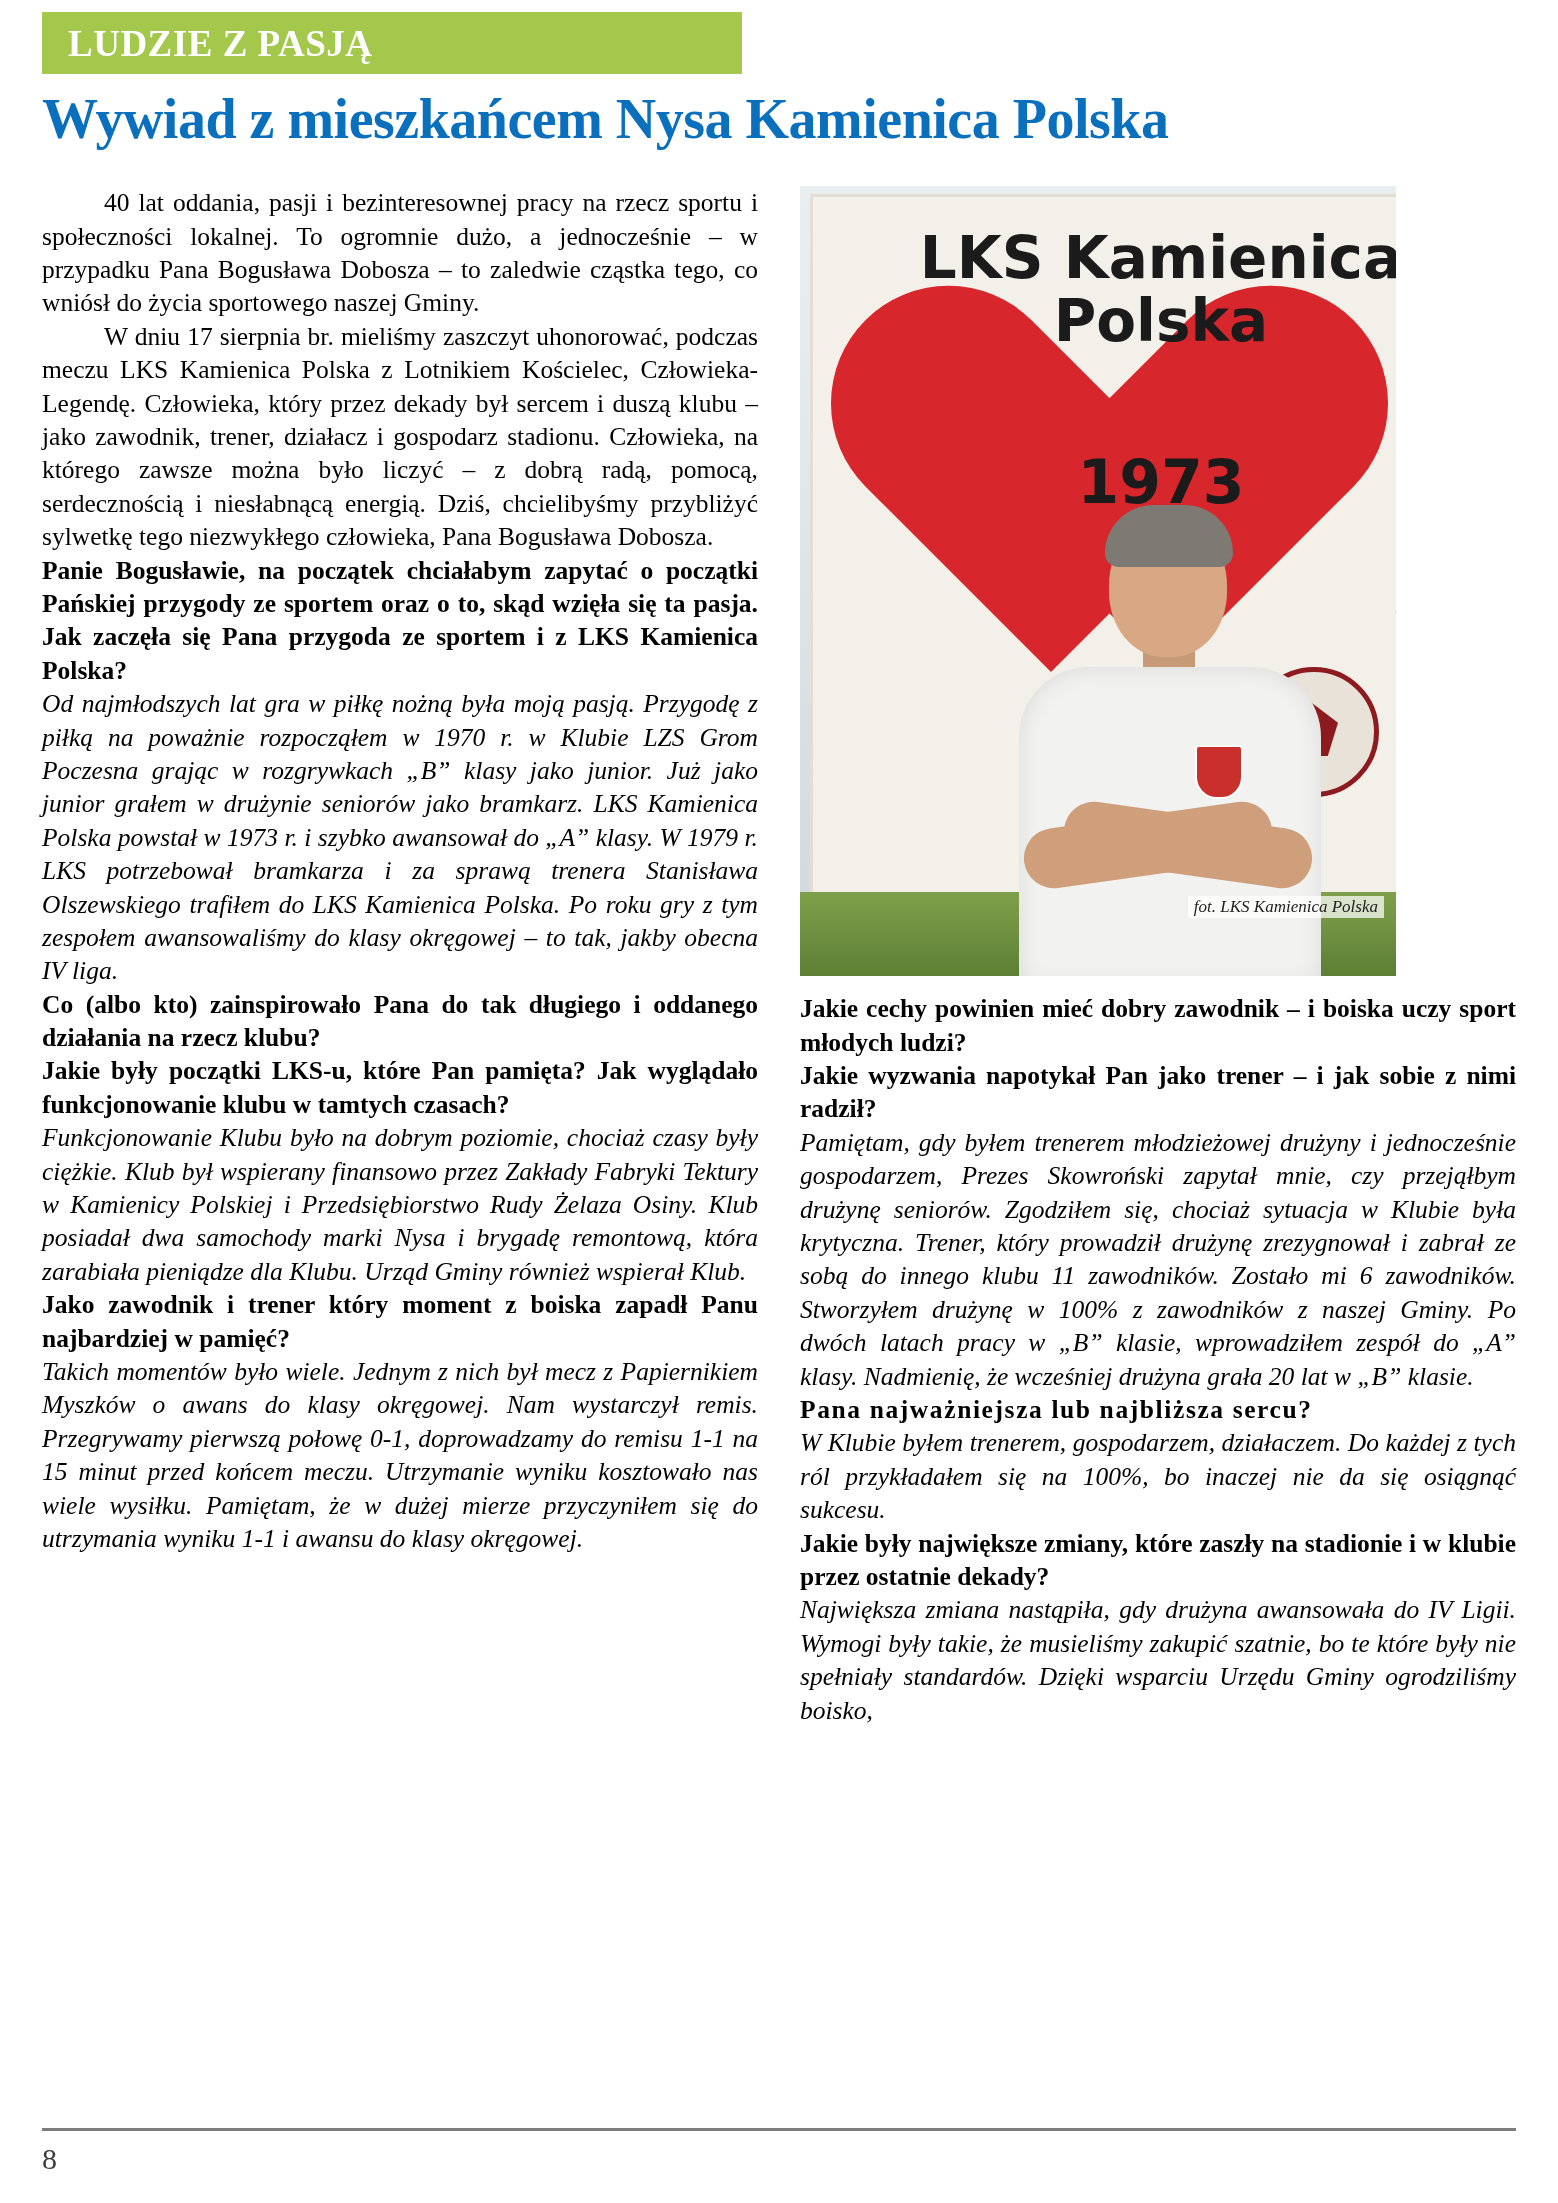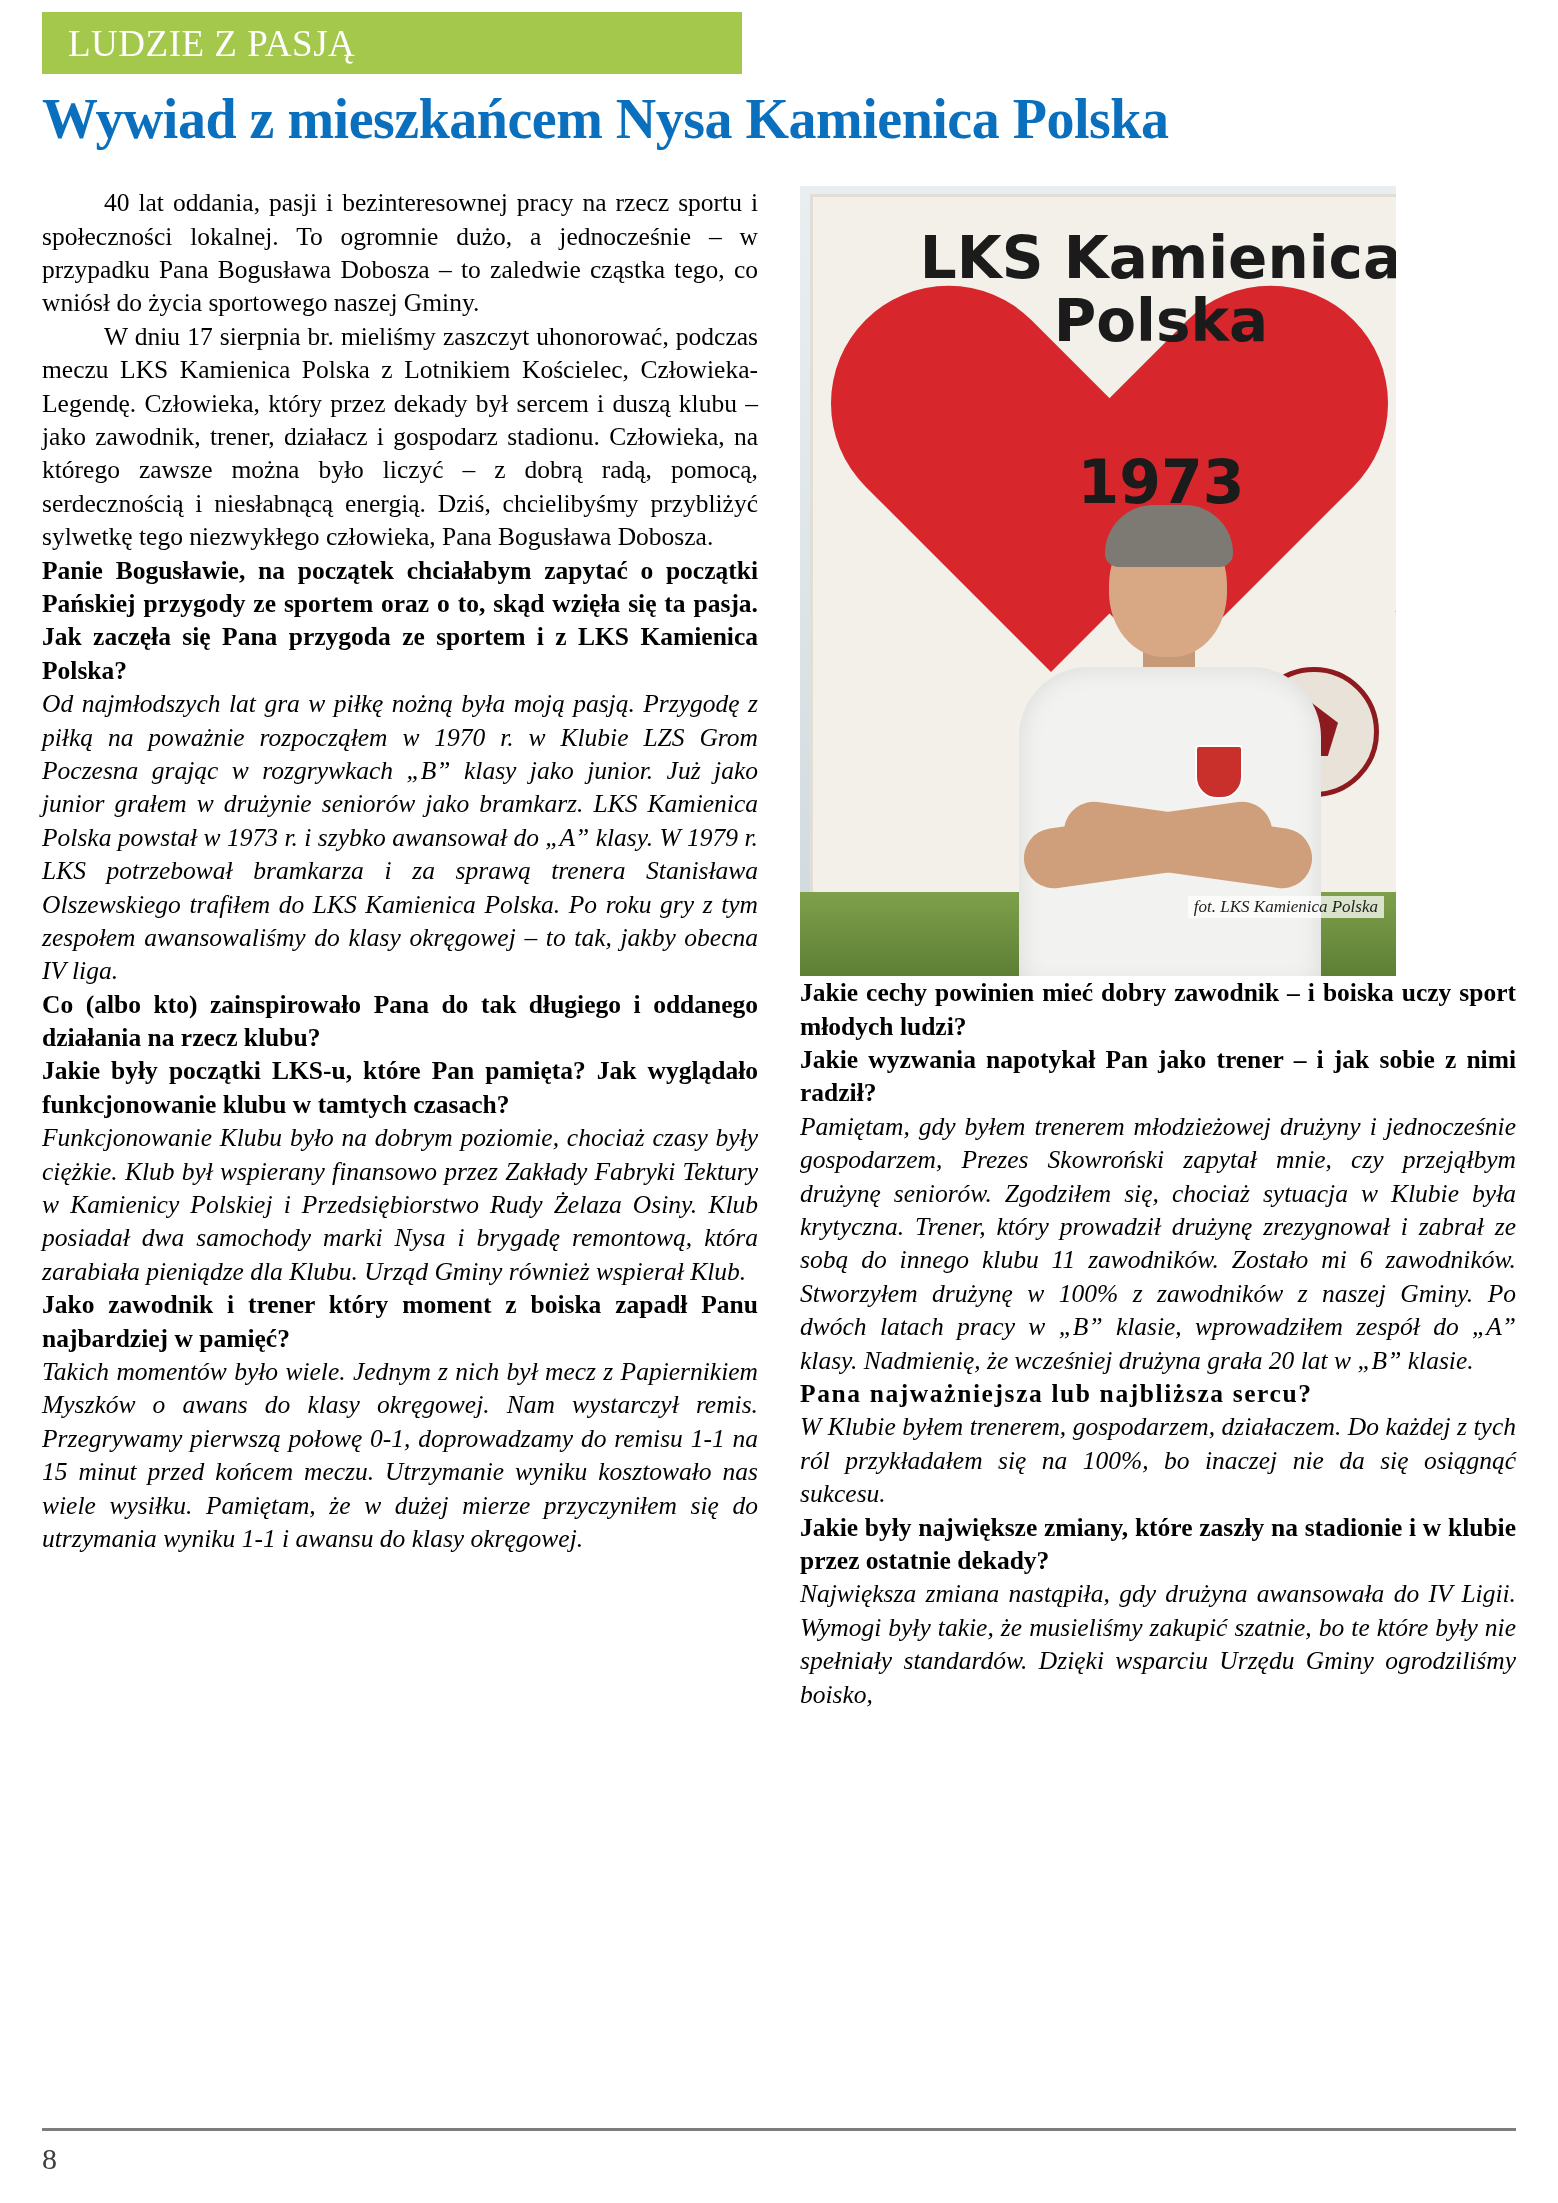--- a/index.html
+++ b/index.html
@@ -28,21 +28,21 @@
     margin-top: 12px;
     height: 62px;
     width: 700px;
     background: #a3c84b;
     display: flex;
     align-items: center;
   }
   .kicker-bar .kicker-text {
     color: #ffffff;
     font-family: "Liberation Serif", serif;
-    font-weight: normal;
+    font-weight: bold;
     font-size: 37px;
     letter-spacing: 0.5px;
     padding-left: 26px;
     text-transform: uppercase;
   }
   .headline {
     margin-top: 16px;
     font-family: "Liberation Serif", serif;
     font-weight: bold;
     font-size: 56px;
@@ -83,20 +83,21 @@
   p.intro { }
   .spaced { letter-spacing: 1.6px; }
 
   
   .photo-wrap {
     position: relative;
     width: 596px;
     height: 790px;
     overflow: hidden;
     background: #fdba74;
+    margin-bottom: 16px;
   }
   .photo-sky {
     position: absolute;
     inset: 0;
     background:
       linear-gradient(180deg, #e9eef1 0%, #dfe6ea 45%, #cfd8dd 100%);
   }
   .board {
     position: absolute;
     left: 10px; top: 8px;

